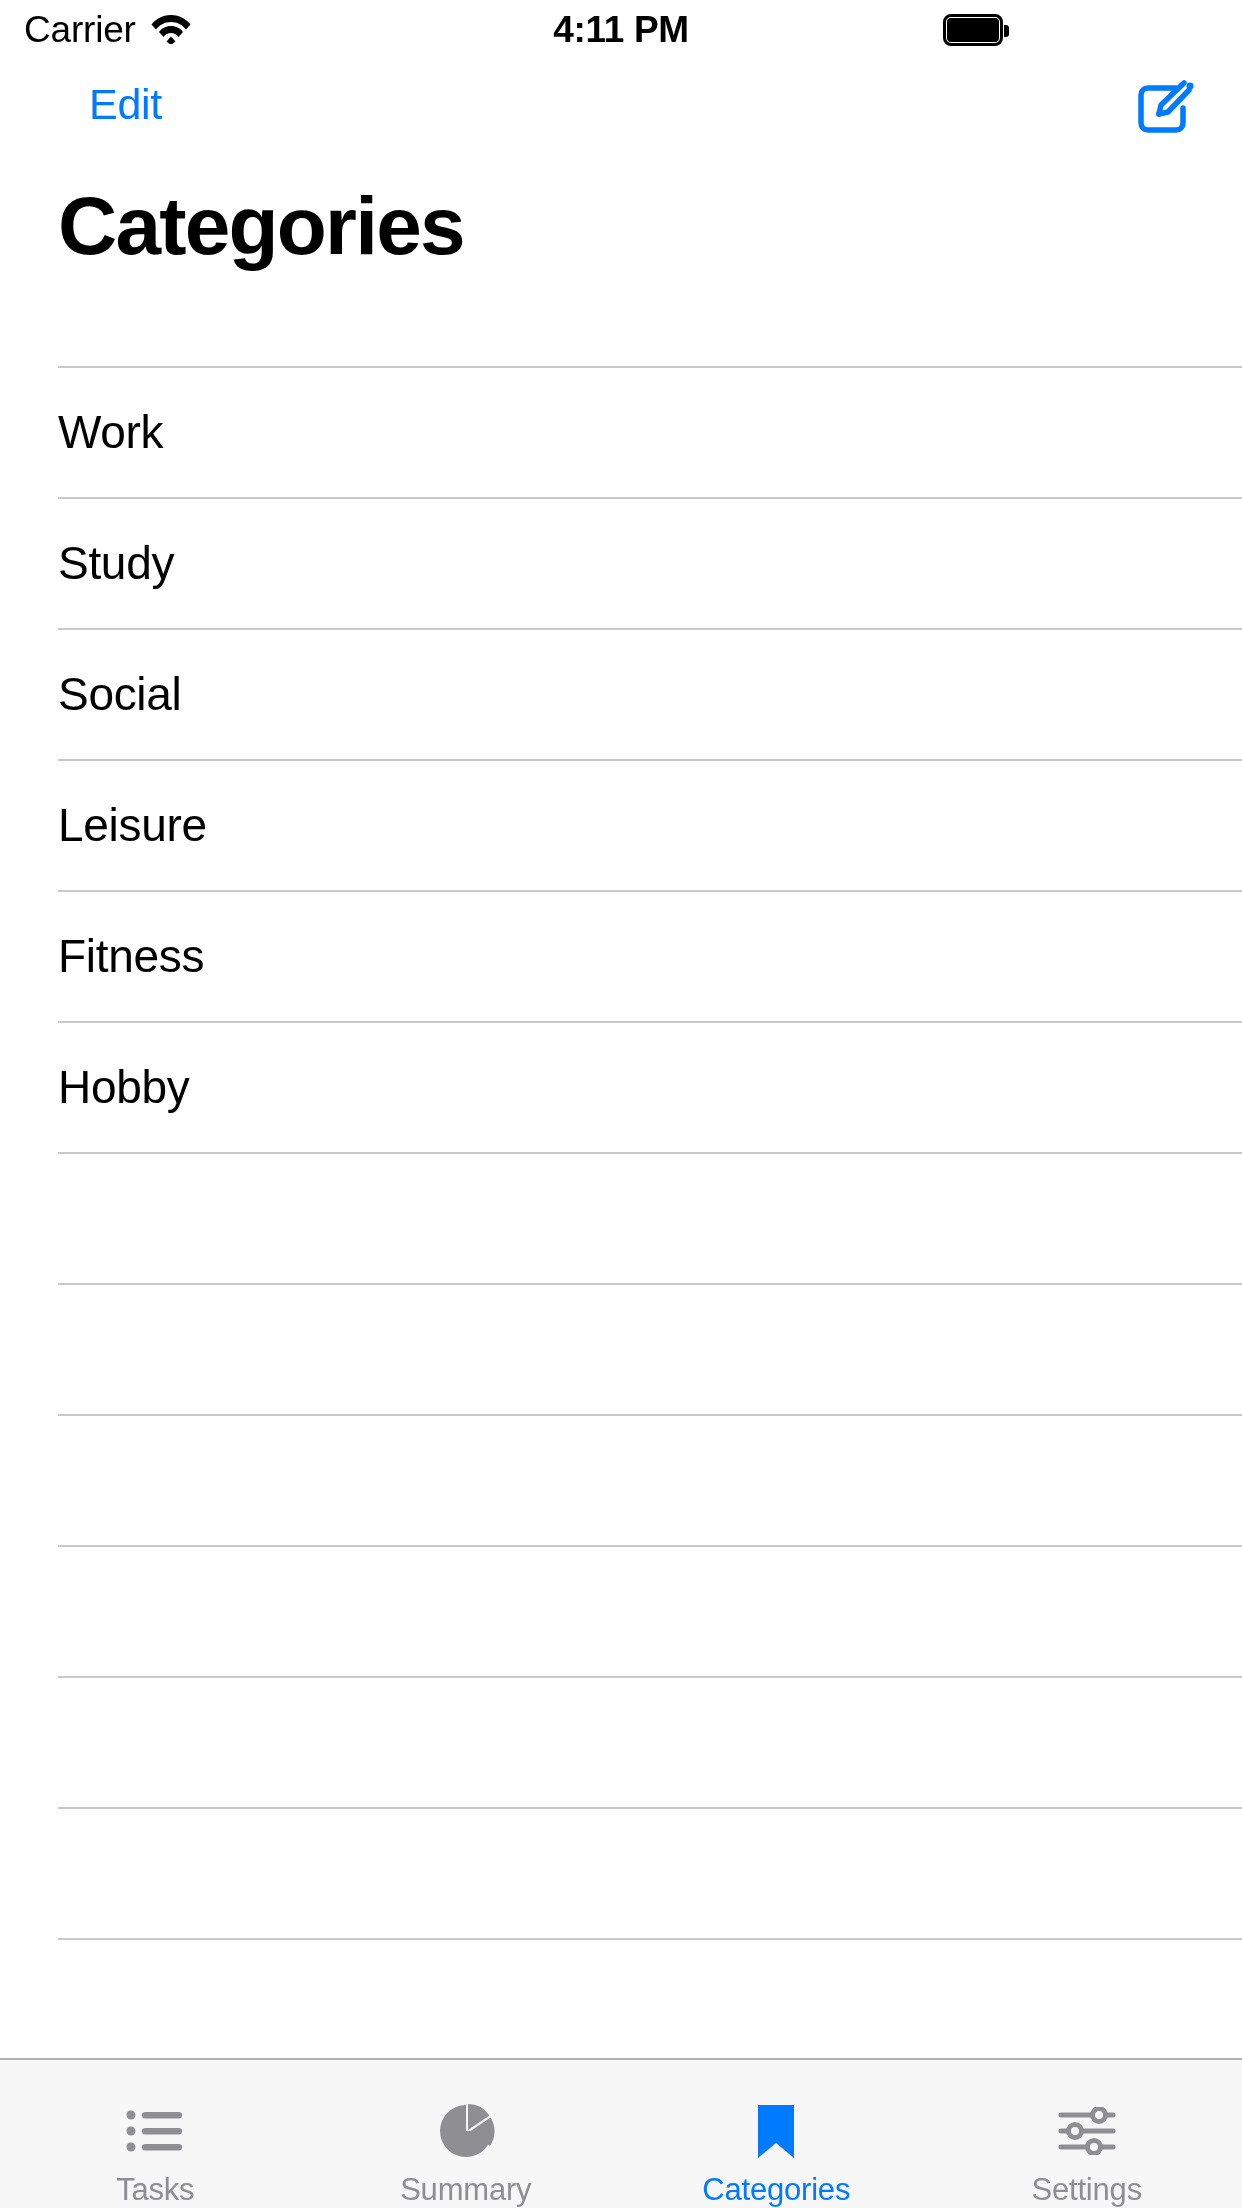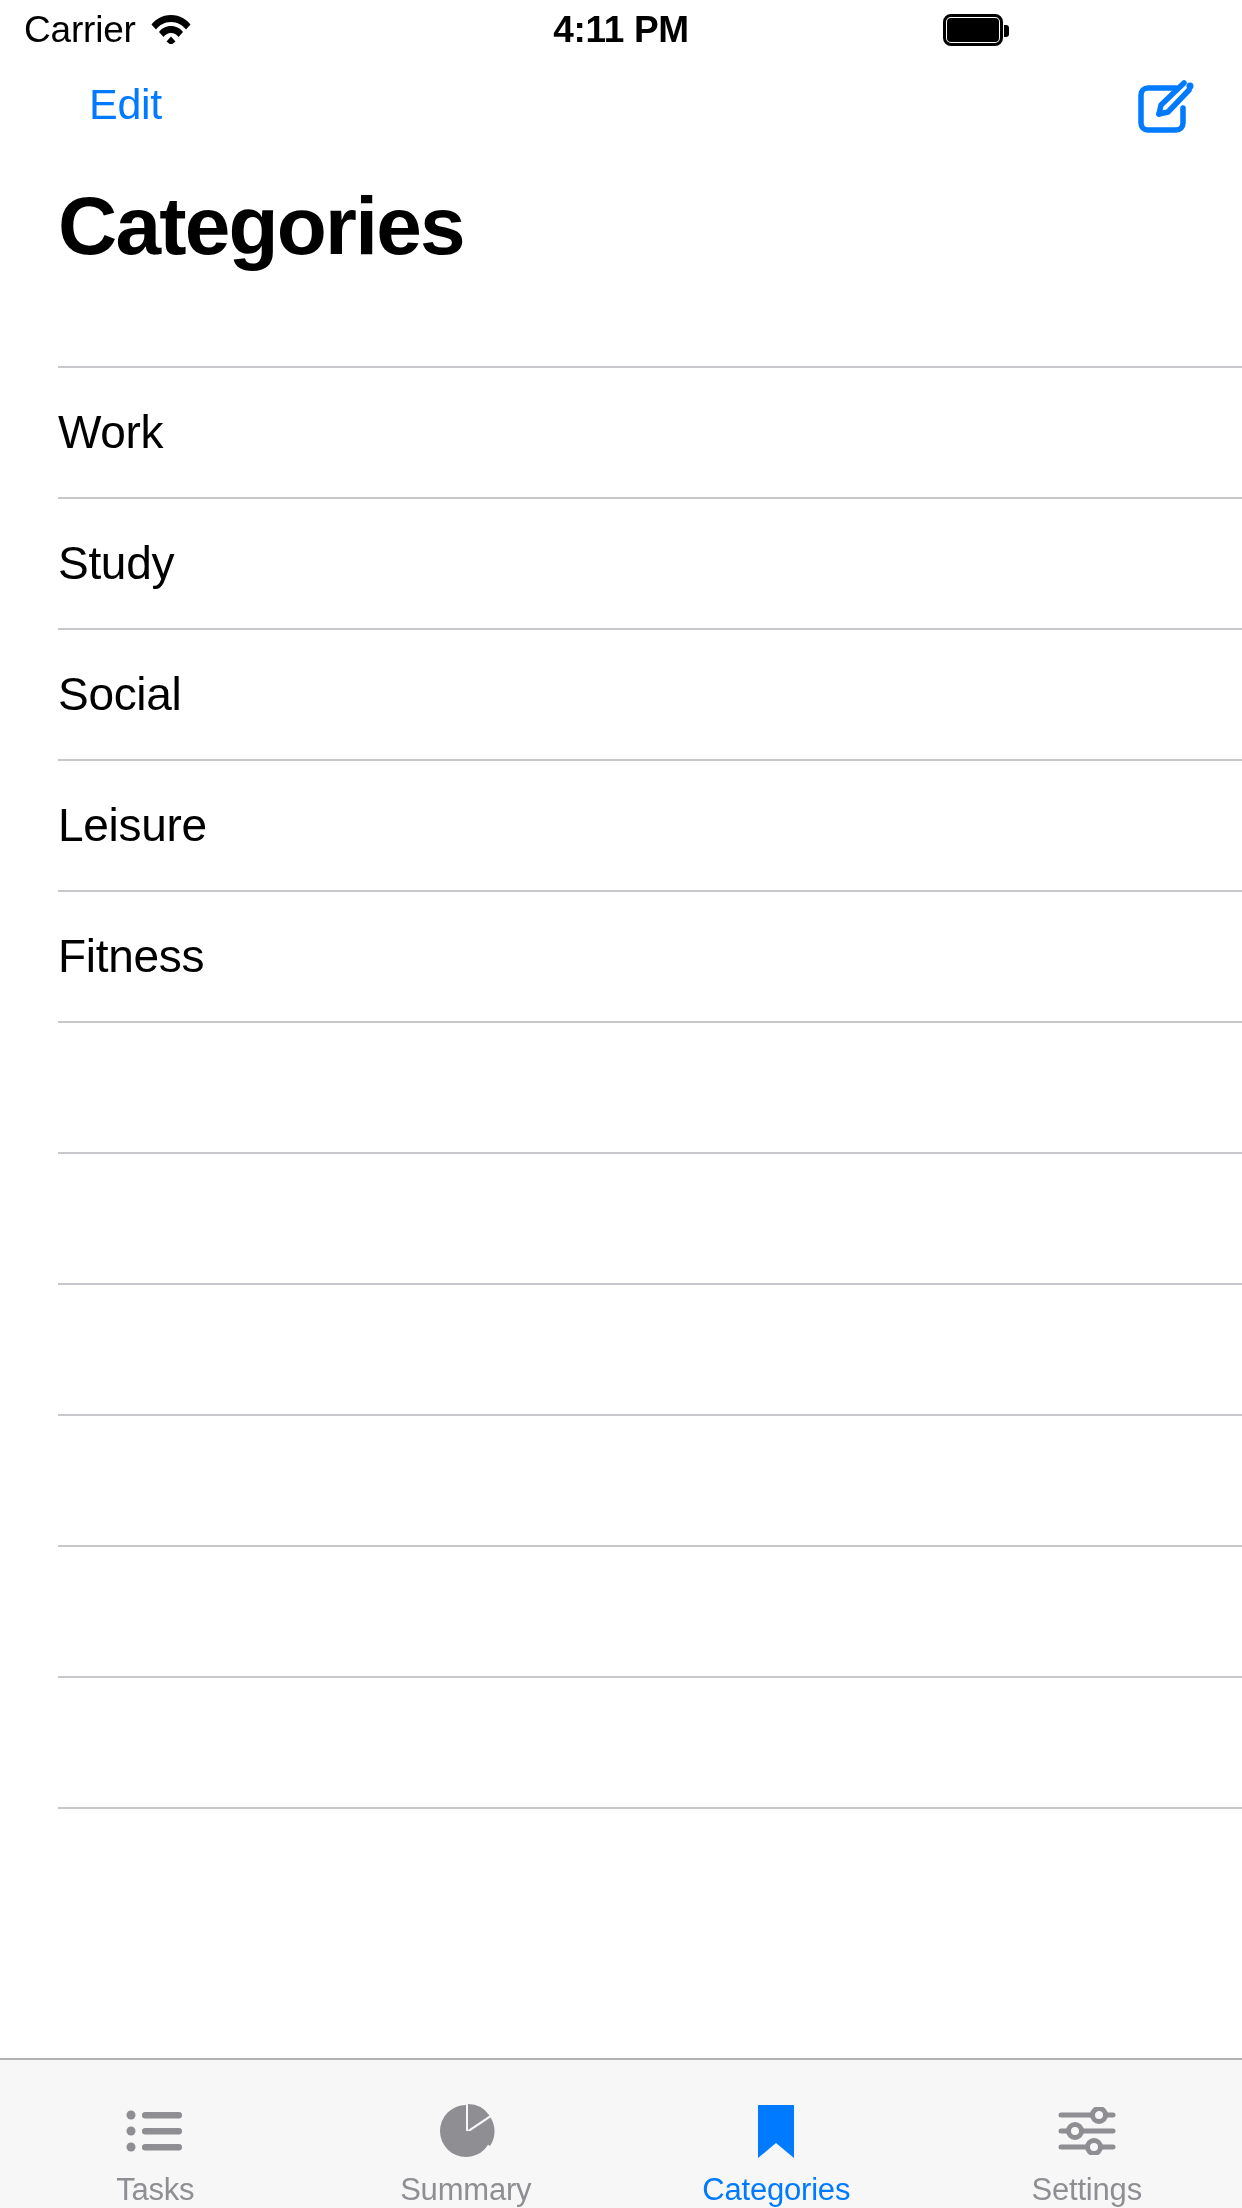--- a/index.html
+++ b/index.html
@@ -175,20 +175,24 @@
         <span class="row-accessory"><span class="bookmark" style="background: rgb(52, 199, 89);"></span></span>
       </div>
       <div class="row">
         <span class="row-label">Leisure</span>
         <span class="row-accessory"><span class="bookmark" style="background: rgb(175, 82, 222);"></span></span>
       </div>
       <div class="row">
         <span class="row-label">Fitness</span>
         <span class="row-accessory"><span class="bookmark" style="background: rgb(255, 149, 0);"></span></span>
       </div>
+      <div class="row">
+        <span class="row-label">Hobby</span>
+        <span class="row-accessory"><span class="bookmark" style="background: rgb(255, 45, 85);"></span></span>
+      </div>
       <div class="row empty"></div>
       <div class="row empty"></div>
       <div class="row empty"></div>
       <div class="row empty"></div>
       <div class="row empty"></div>
       <div class="row empty"></div>
       <div class="row empty"></div>
     </div>
 
   <div class="tab-bar" id="tab-bar">

